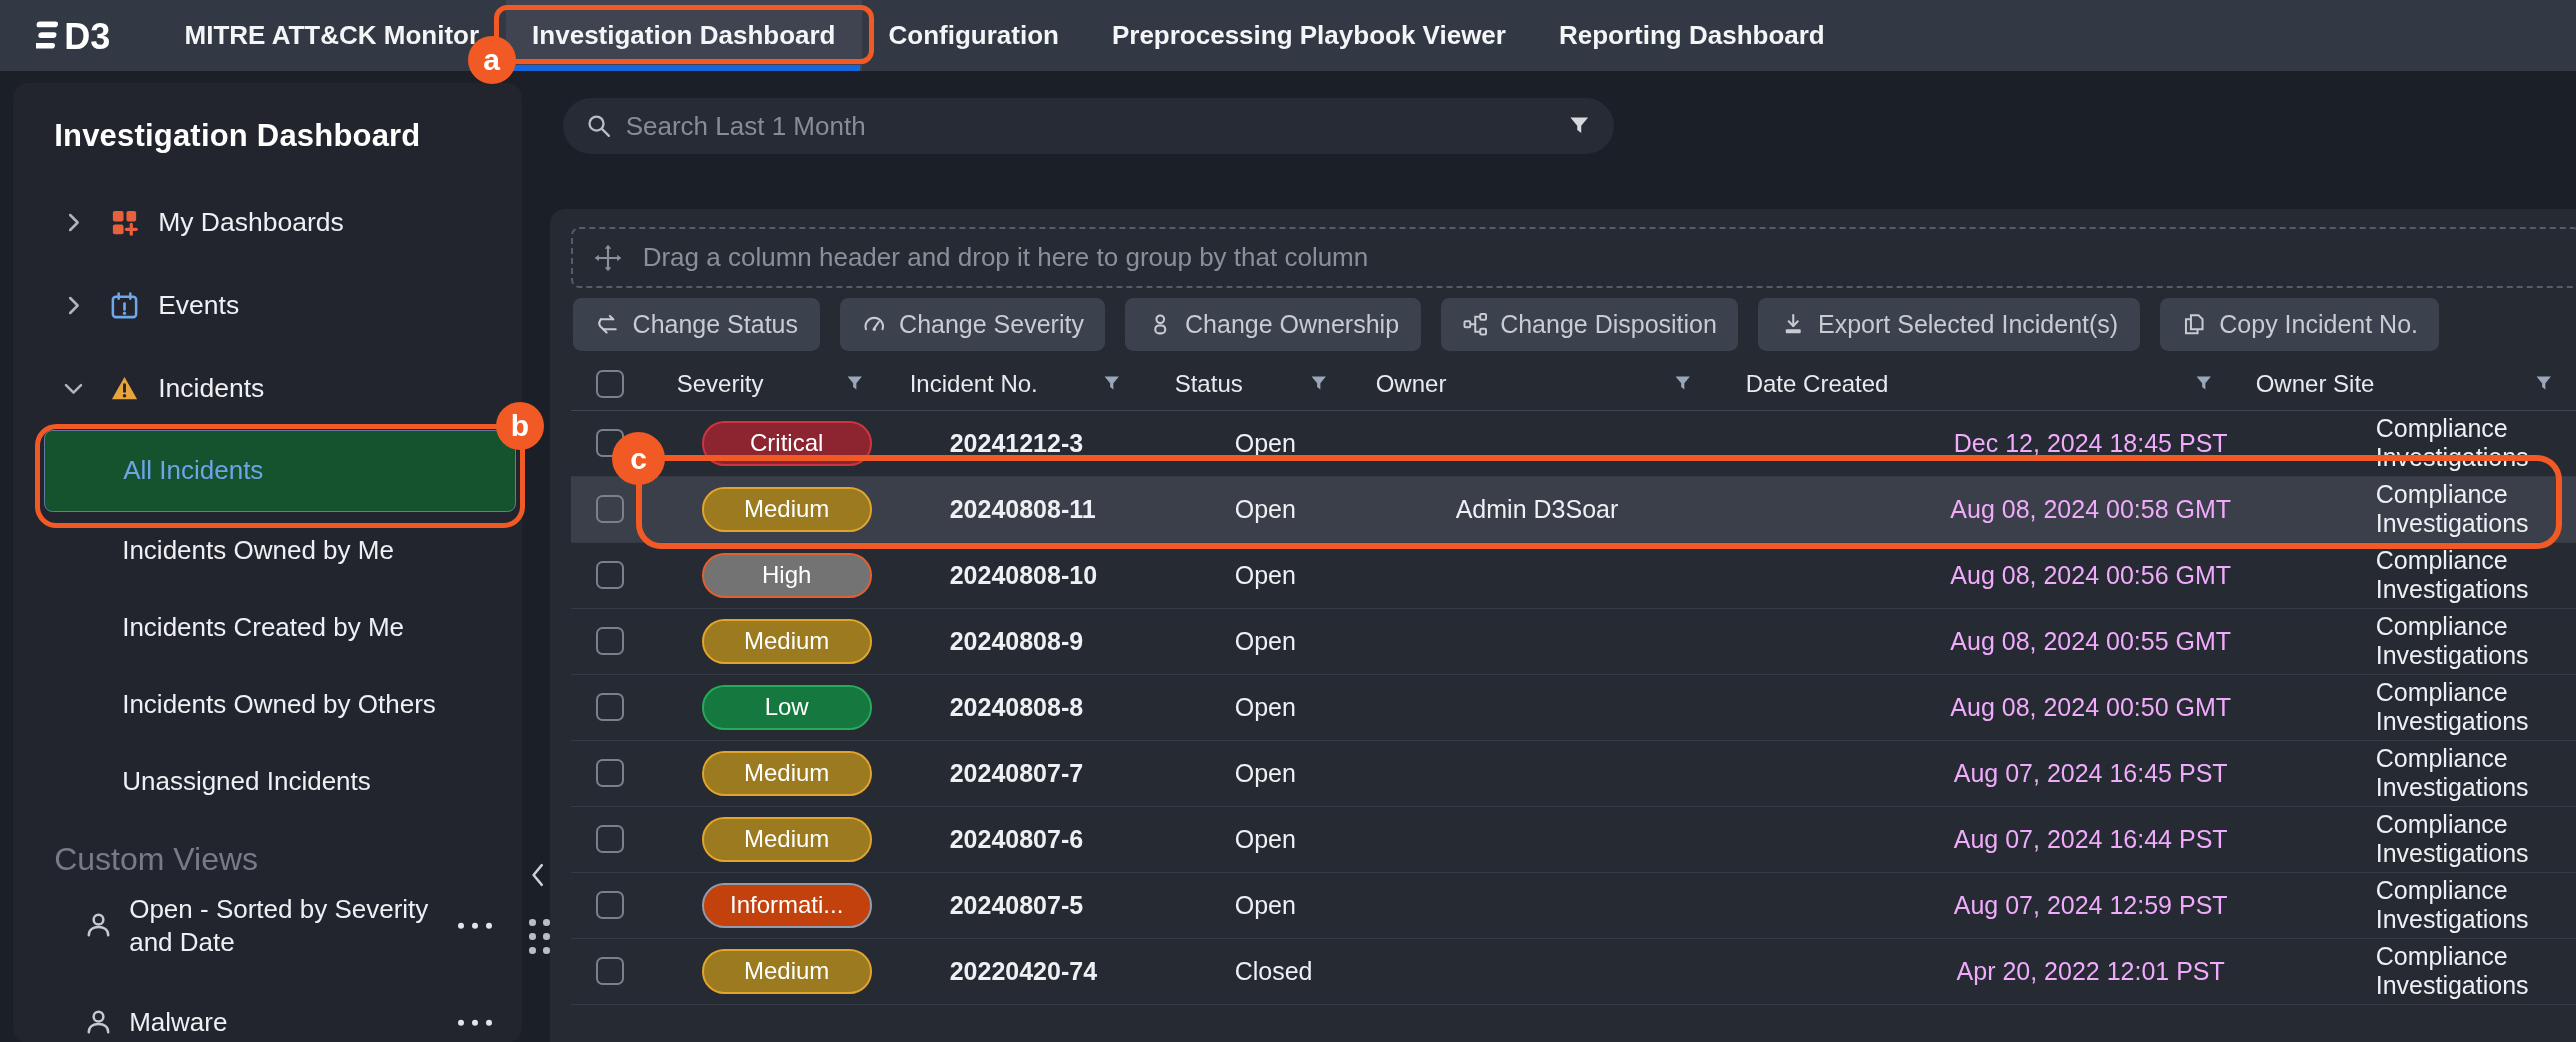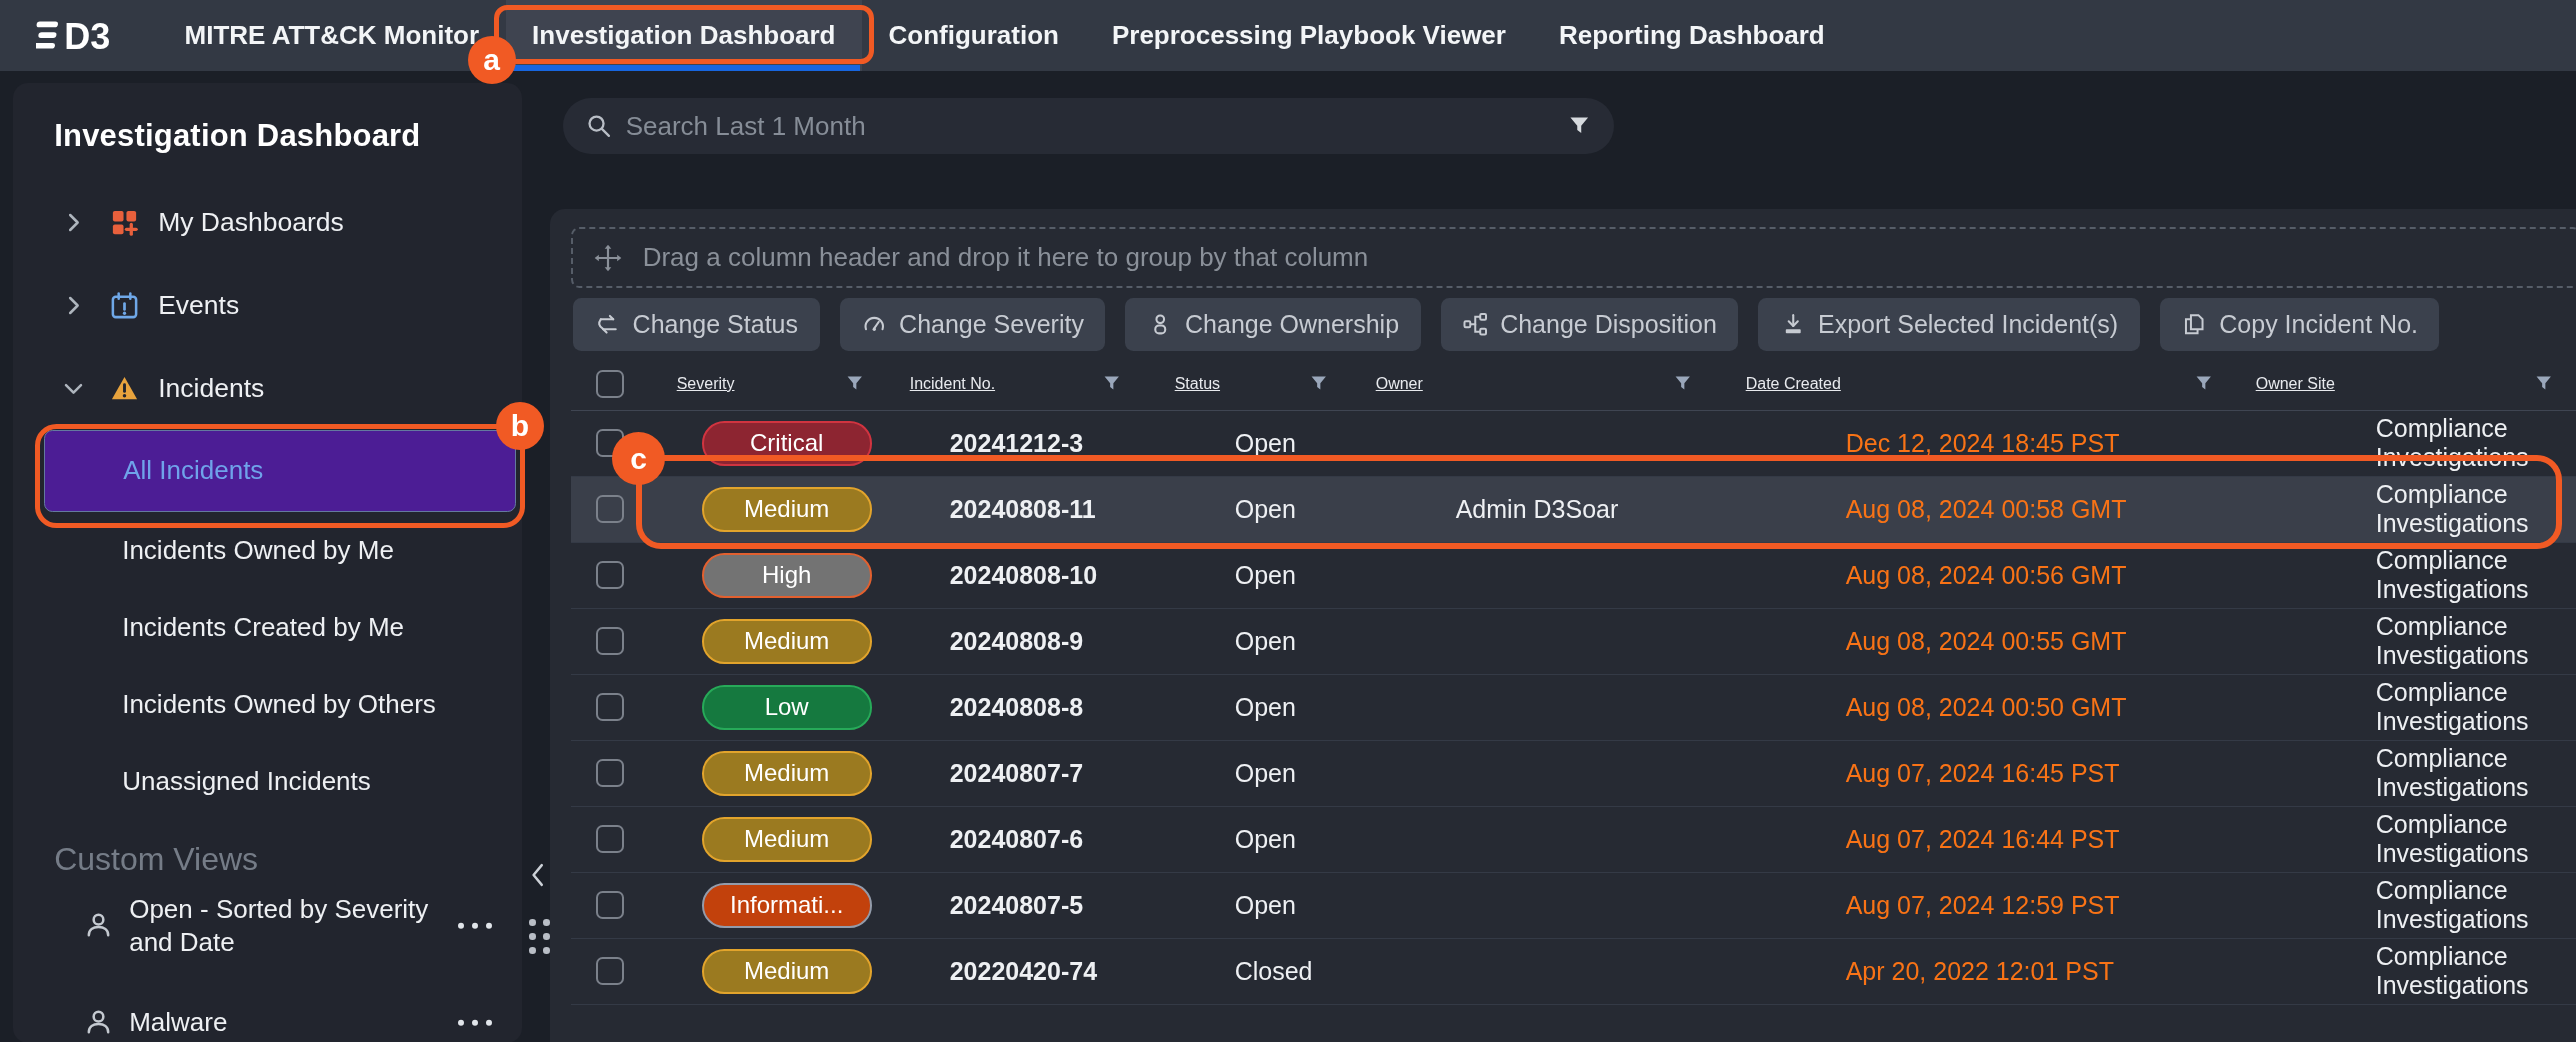--- a/index.html
+++ b/index.html
@@ -30,21 +30,21 @@
             background:#22252e; border-radius:15px; overflow:hidden; }
   .sidebar-title{ margin:35px 0 0 41px; font-size:31px; font-weight:700; color:#ffffff; letter-spacing:0.2px; }
   .tree{ margin-top:26.5px; }
   .tree-item{ height:83px; display:flex; align-items:center; padding-left:48px;
               color:#eef0f3; font-size:26.5px; cursor:pointer; }
   .chev{ width:25px; height:25px; margin-right:23px; flex:0 0 auto; }
   .ticon{ width:31px; height:31px; margin-right:18px; flex:0 0 auto; }
   .child-item{ height:77px; display:flex; align-items:center; padding-left:109px;
                font-size:26px; color:#eef0f3; cursor:pointer; }
   .child-item.selected{ height:82px; margin:0 6.6px 0 31px; padding-left:78px;
-                        background:#4c1d95; border:1.7px solid #64799F; border-radius:8.3px; color:#6FA3EA; }
+                        background:#14532d; border:1.7px solid #64799F; border-radius:8.3px; color:#6FA3EA; }
   .custom-label{ margin:21.5px 0 0 41px; height:33px; font-size:32px; color:#757C87; }
   .custom-item{ position:relative; display:flex; align-items:center; padding:0 74px 0 70px;
                 min-height:103px; color:#eef0f3; font-size:26px; line-height:33px; cursor:pointer; }
   .custom-item .ticon{ margin-right:15px; }
   .menu-dots{ position:absolute; right:30px; top:50%; transform:translateY(-50%);
               display:flex; gap:7.4px; cursor:pointer; }
   .menu-dots i{ width:6.6px; height:6.6px; border-radius:50%; background:#e1e5ea; }
 
   .collapse-rail{ position:absolute; left:526px; top:861px; width:28px; z-index:4; }
   .dots-grid{ margin:30px 0 0 3.3px; display:grid; grid-template-columns:6.6px 6.6px; gap:7.4px; width:20.7px; }
@@ -67,37 +67,37 @@
   .toolbar{ display:flex; gap:20px; margin:10px 0 0 23px; }
   .tbtn{ height:53px; display:flex; align-items:center; gap:11.6px; padding:0 21.5px;
          background:#3B414D; border:none; border-radius:8.3px; color:#C7CBD2;
          font-size:25px; font-family:"Liberation Sans",sans-serif; cursor:pointer; white-space:nowrap; }
 
   
   .table{ margin-left:20.7px; }
   .thead,.trow{ display:grid; grid-template-columns:76px 240px 257px 207px 364px 521px 1fr;
                 align-items:center; }
   .thead{ height:53px; margin-top:6.6px; border-bottom:1.7px solid #3F4552;
-          color:#E8EAEE; font-size:16px;text-decoration:underline; }
+          color:#E8EAEE; font-size:24px; }
   .th{ display:flex; align-items:center; justify-content:space-between; padding-right:21.5px; height:100%; cursor:pointer; }
   .pl1{ padding-left:30px; } .pl2{ padding-left:23px; } .pl3{ padding-left:31px; }
   .pl4{ padding-left:25px; } .pl5{ padding-left:31px; } .pl6{ padding-left:20px; }
   .trow{ height:66px; border-bottom:1.7px solid #343A46; color:#EEF0F3; font-size:25px; cursor:pointer;gap:20px; }
   .trow.highlighted{ background:#3A3F4A; }
   .checkbox{ display:block; width:28px; height:28px; border:2.5px solid #7B818B; border-radius:6.6px;
              margin-left:25px; cursor:pointer; background:transparent; }
   .pill{ width:170px; height:45px; margin-left:35px; border:2.5px solid; border-radius:22.3px;
          display:flex; align-items:center; justify-content:center; color:#fff; font-size:24px; }
   .inc{ font-weight:700; padding-left:23px; }
   .status{ padding-left:31px; }
   .owner-cell{ padding-left:25px; }
   .owner-name{ color:#EEF0F3; }
   .redacted{ width:174px; height:51px; border-radius:1.7px; filter:blur(6.6px);
              background:linear-gradient(90deg,#9aa0a8 0 14%,#6d737d 14% 42%,#9aa0a8 42% 52%,#70767f 52% 84%,#9aa0a8 84%); }
-  .date{ padding-left:31px; color:#f97316; }
+  .date{ padding-left:31px; color:#f0abfc;text-align:center; }
   .site{ padding-left:20px; }
 
   .row-annotation{ position:absolute; left:636px; top:455px; width:1926px; height:94px;
                    border:6.6px solid #F15A24; border-radius:25px; pointer-events:none; z-index:7; }
   .sidebar-annotation{ position:absolute; left:35px; top:424px; width:490px; height:104px;
                        border:5.8px solid #F15A24; border-radius:21.5px; pointer-events:none; z-index:7; }
 
   svg{ display:block; }
 </style>
 </head>

